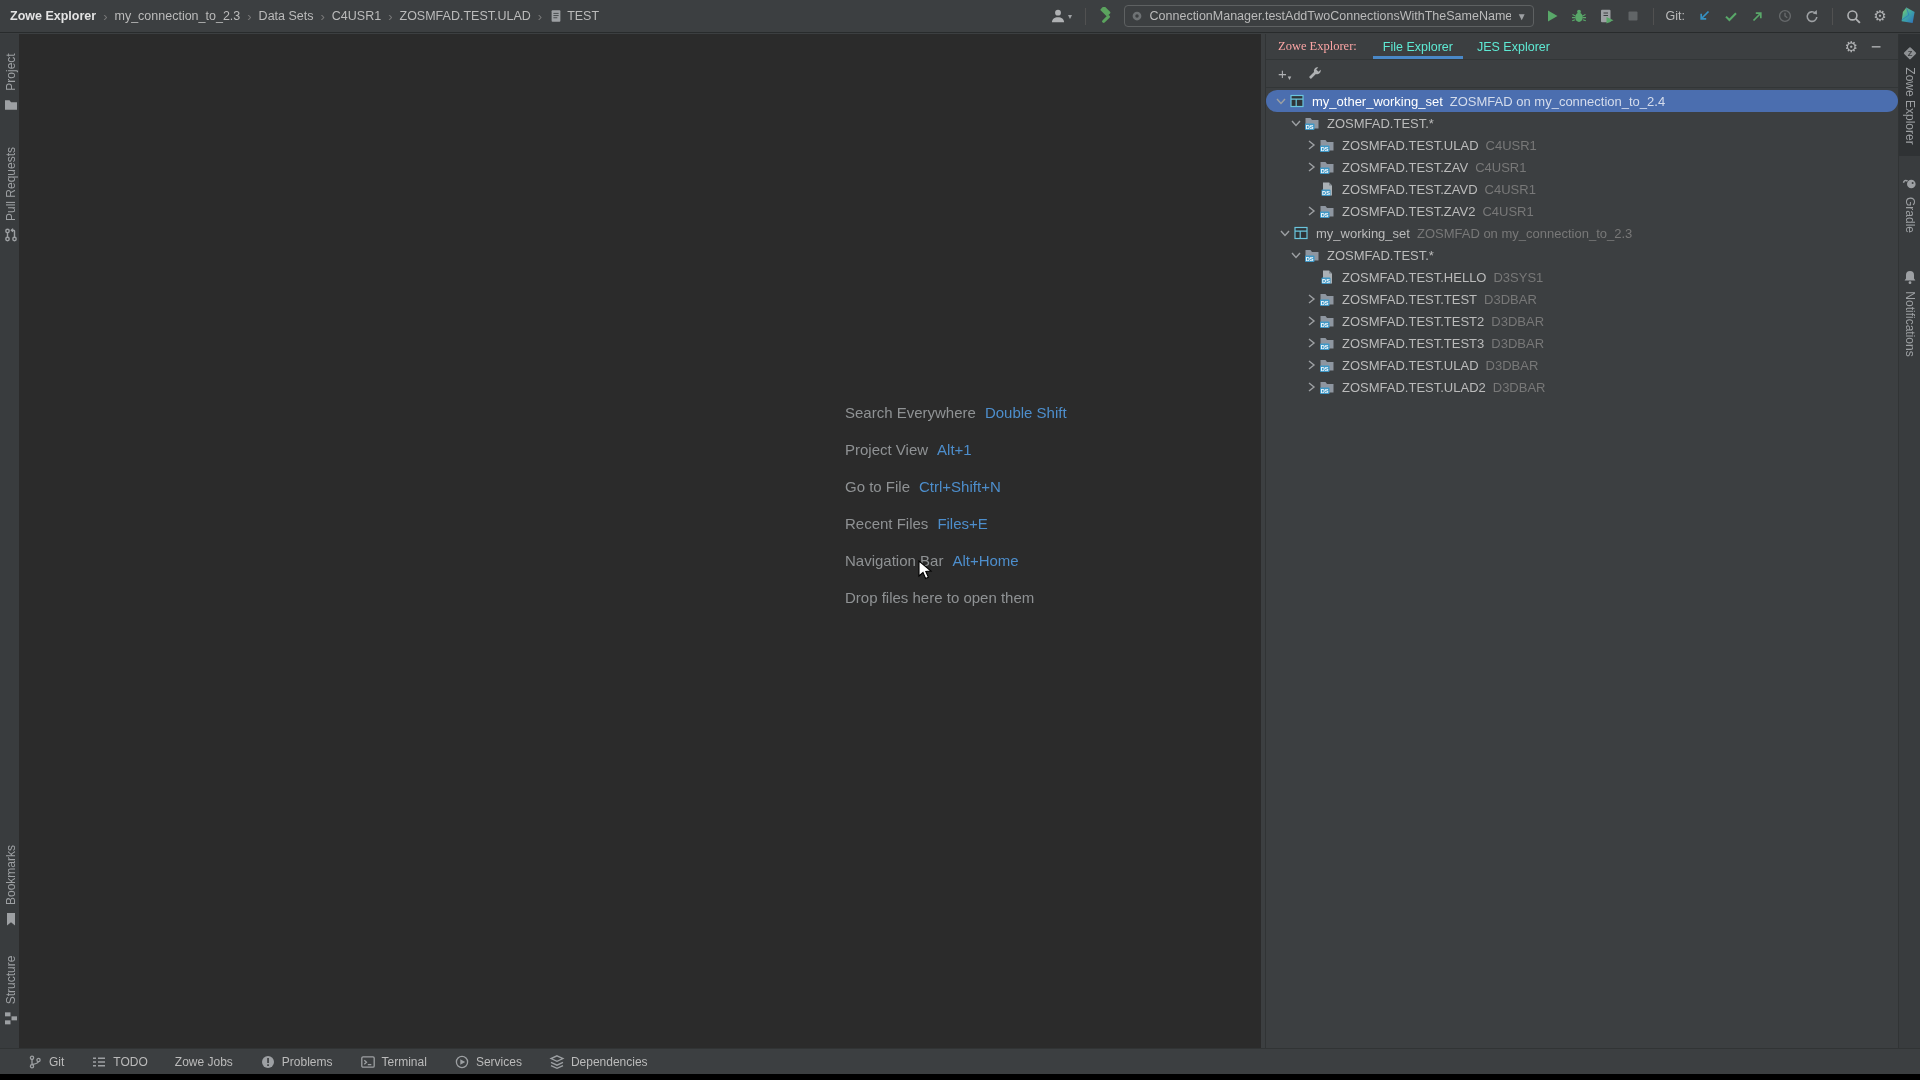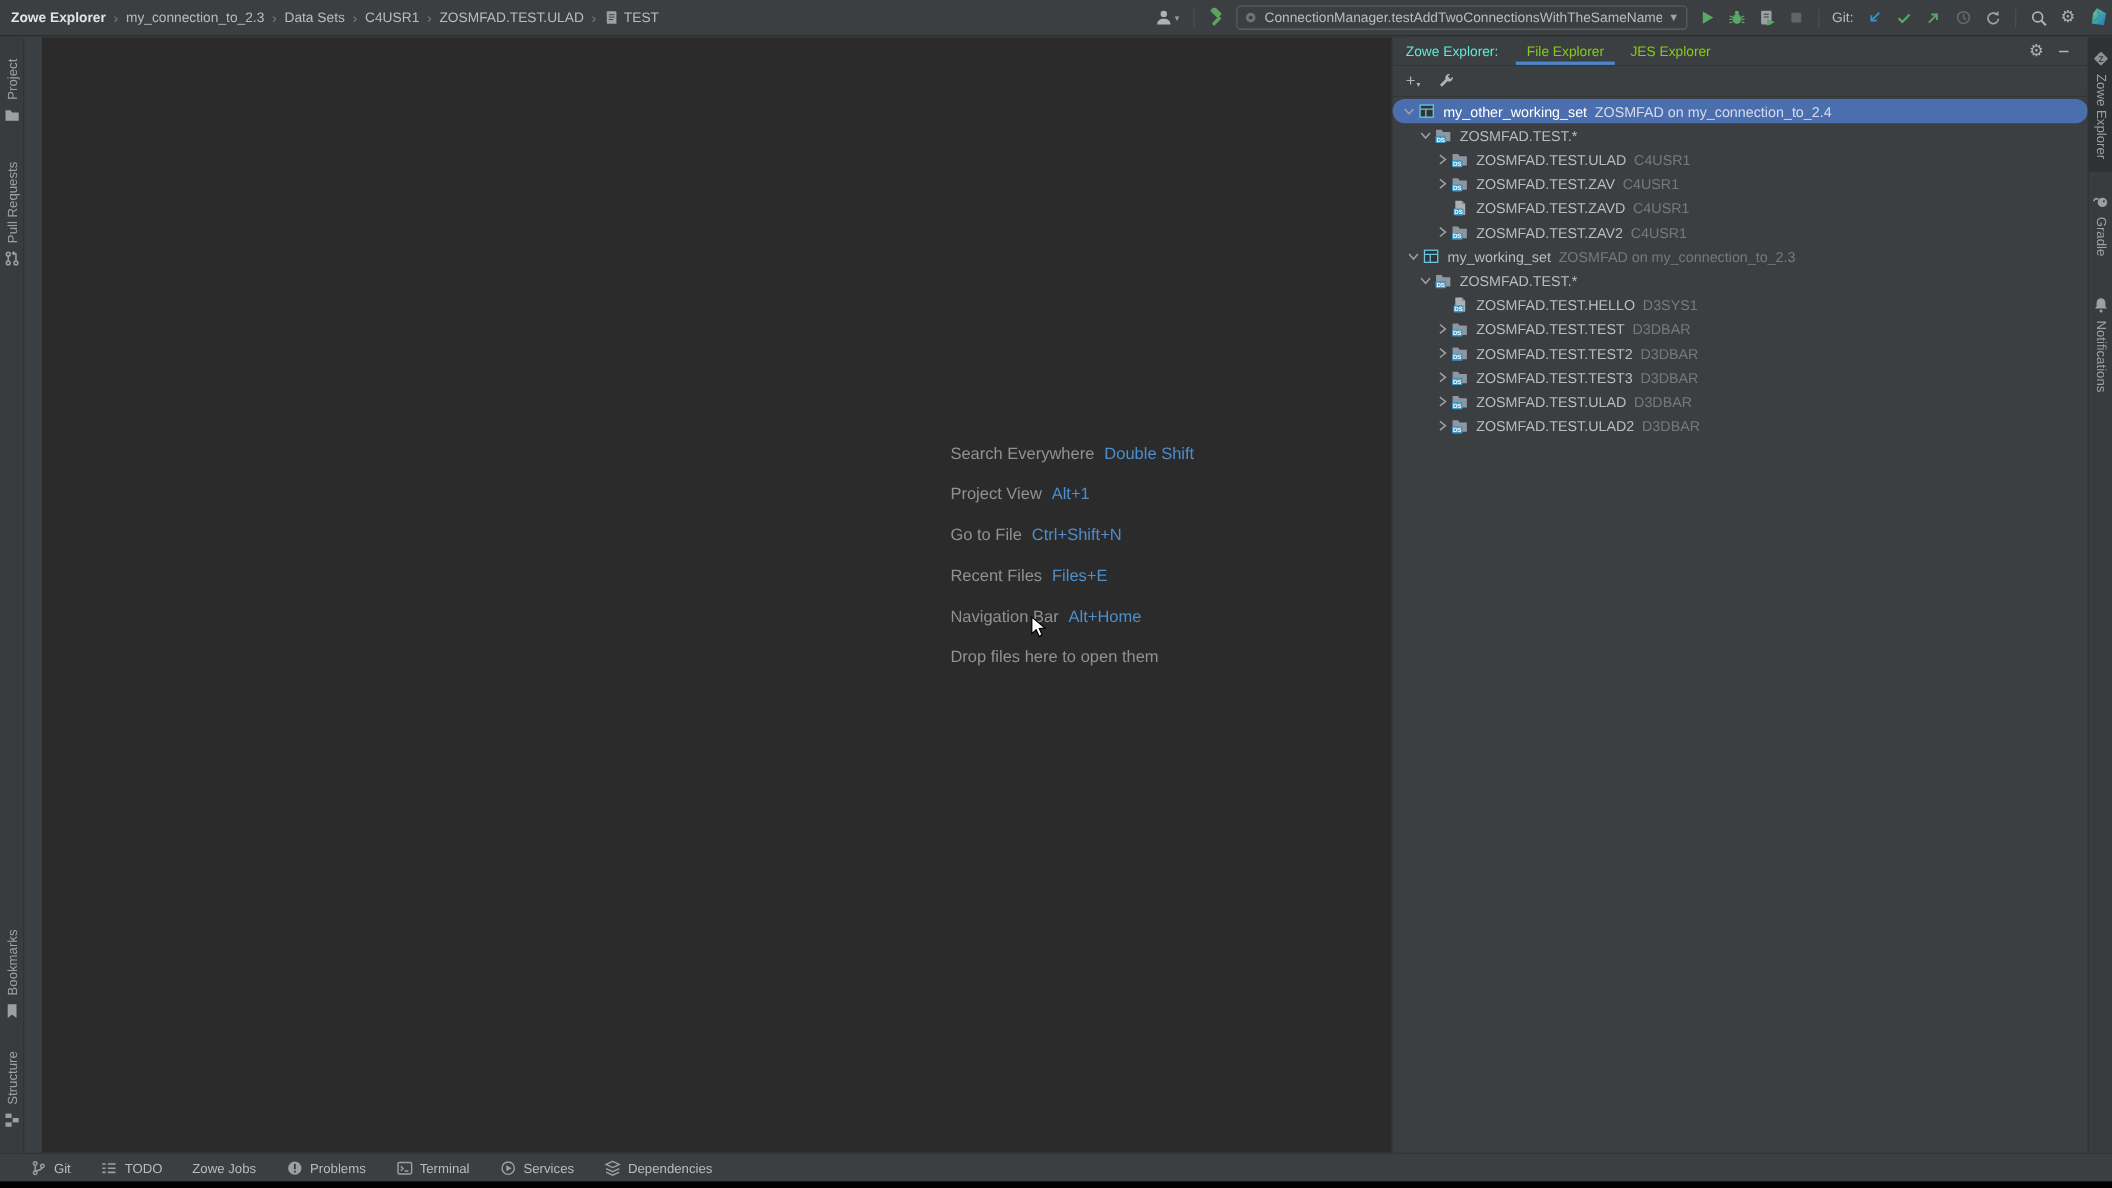--- a/index.html
+++ b/index.html
@@ -30,32 +30,32 @@
   .stripe-spacer { flex:1 1 auto; }
   .stripe-item { position:relative; width:22px; cursor:pointer; }
   .stripe-item.selected { background:#2f3234; }
   .stripe-rot { position:absolute; left:50%; top:50%; transform:translate(-50%,-50%) rotate(-90deg);
                 display:flex; align-items:center; gap:6px; white-space:nowrap; font-size:12px; color:#9da0a3; }
   #right-stripe .stripe-rot { transform:translate(-50%,-50%) rotate(90deg); }
   .stripe-rot svg { transform:rotate(90deg); }
   #right-stripe .stripe-rot svg { transform:rotate(-90deg); }
 
   
-  #editor { position:absolute; left:38px; top:34px; width:1242px; height:1014px; background:#2b2b2b; }
+  #editor { position:absolute; left:19px; top:34px; width:1242px; height:1014px; background:#2b2b2b; }
   #shortcut-list { position:absolute; left:826px; top:370px; display:flex; flex-direction:column; gap:20px; }
   .shortcut-line { font-size:15px; color:#8f9294; white-space:nowrap; }
   .shortcut-line .keys { color:#4d8ecc; margin-left:9px; }
   #drop-hint { font-size:15px; color:#8f9294; white-space:nowrap; }
   #mouse-cursor { position:absolute; left:898px; top:526px; }
 
   
   #right-panel { position:absolute; left:1265px; top:34px; width:633px; height:1014px; background:#3c3f41; border-left:1px solid #313435; }
   #panel-header { position:relative; height:26px; border-bottom:1px solid #323637; display:flex; align-items:stretch; }
-  #panel-title { font-size:12.5px; color:#5eead4; align-self:center; padding:0 14px 0 12px; }
-  .panel-tab { display:flex; align-items:center; padding:0 12px; font-size:12.5px; color:#84cc16; position:relative; cursor:pointer; }
+  #panel-title { font-size:12.5px; color:#fca5a5; align-self:center; padding:0 14px 0 12px;font-family:Liberation Serif, serif; }
+  .panel-tab { display:flex; align-items:center; padding:0 12px; font-size:12.5px; color:#5eead4; position:relative; cursor:pointer; }
   .panel-tab.selected::after { content:""; position:absolute; left:2px; right:2px; bottom:0; height:3px; background:#4a88c7; }
   #panel-header-actions { margin-left:auto; display:flex; align-items:center; gap:12px; padding-right:14px; }
   #panel-toolbar { height:28px; border-bottom:1px solid #323637; display:flex; align-items:center; gap:16px; padding-left:12px; }
   .pt-btn { display:flex; align-items:center; color:#afb1b3; cursor:pointer; }
   #add-btn { font-size:15px; line-height:14px; }
   #add-btn .caret { font-size:7px; margin:8px 0 0 1px; color:#afb1b3; }
 
   #tree { position:relative; padding-top:2px; }
   .tree-row { height:22px; display:flex; align-items:center; font-size:13px; color:#bbbbbb; white-space:nowrap; cursor:pointer; }
   .tree-row .chevron { width:16px; height:16px; flex:0 0 auto; display:flex; align-items:center; justify-content:center; }

